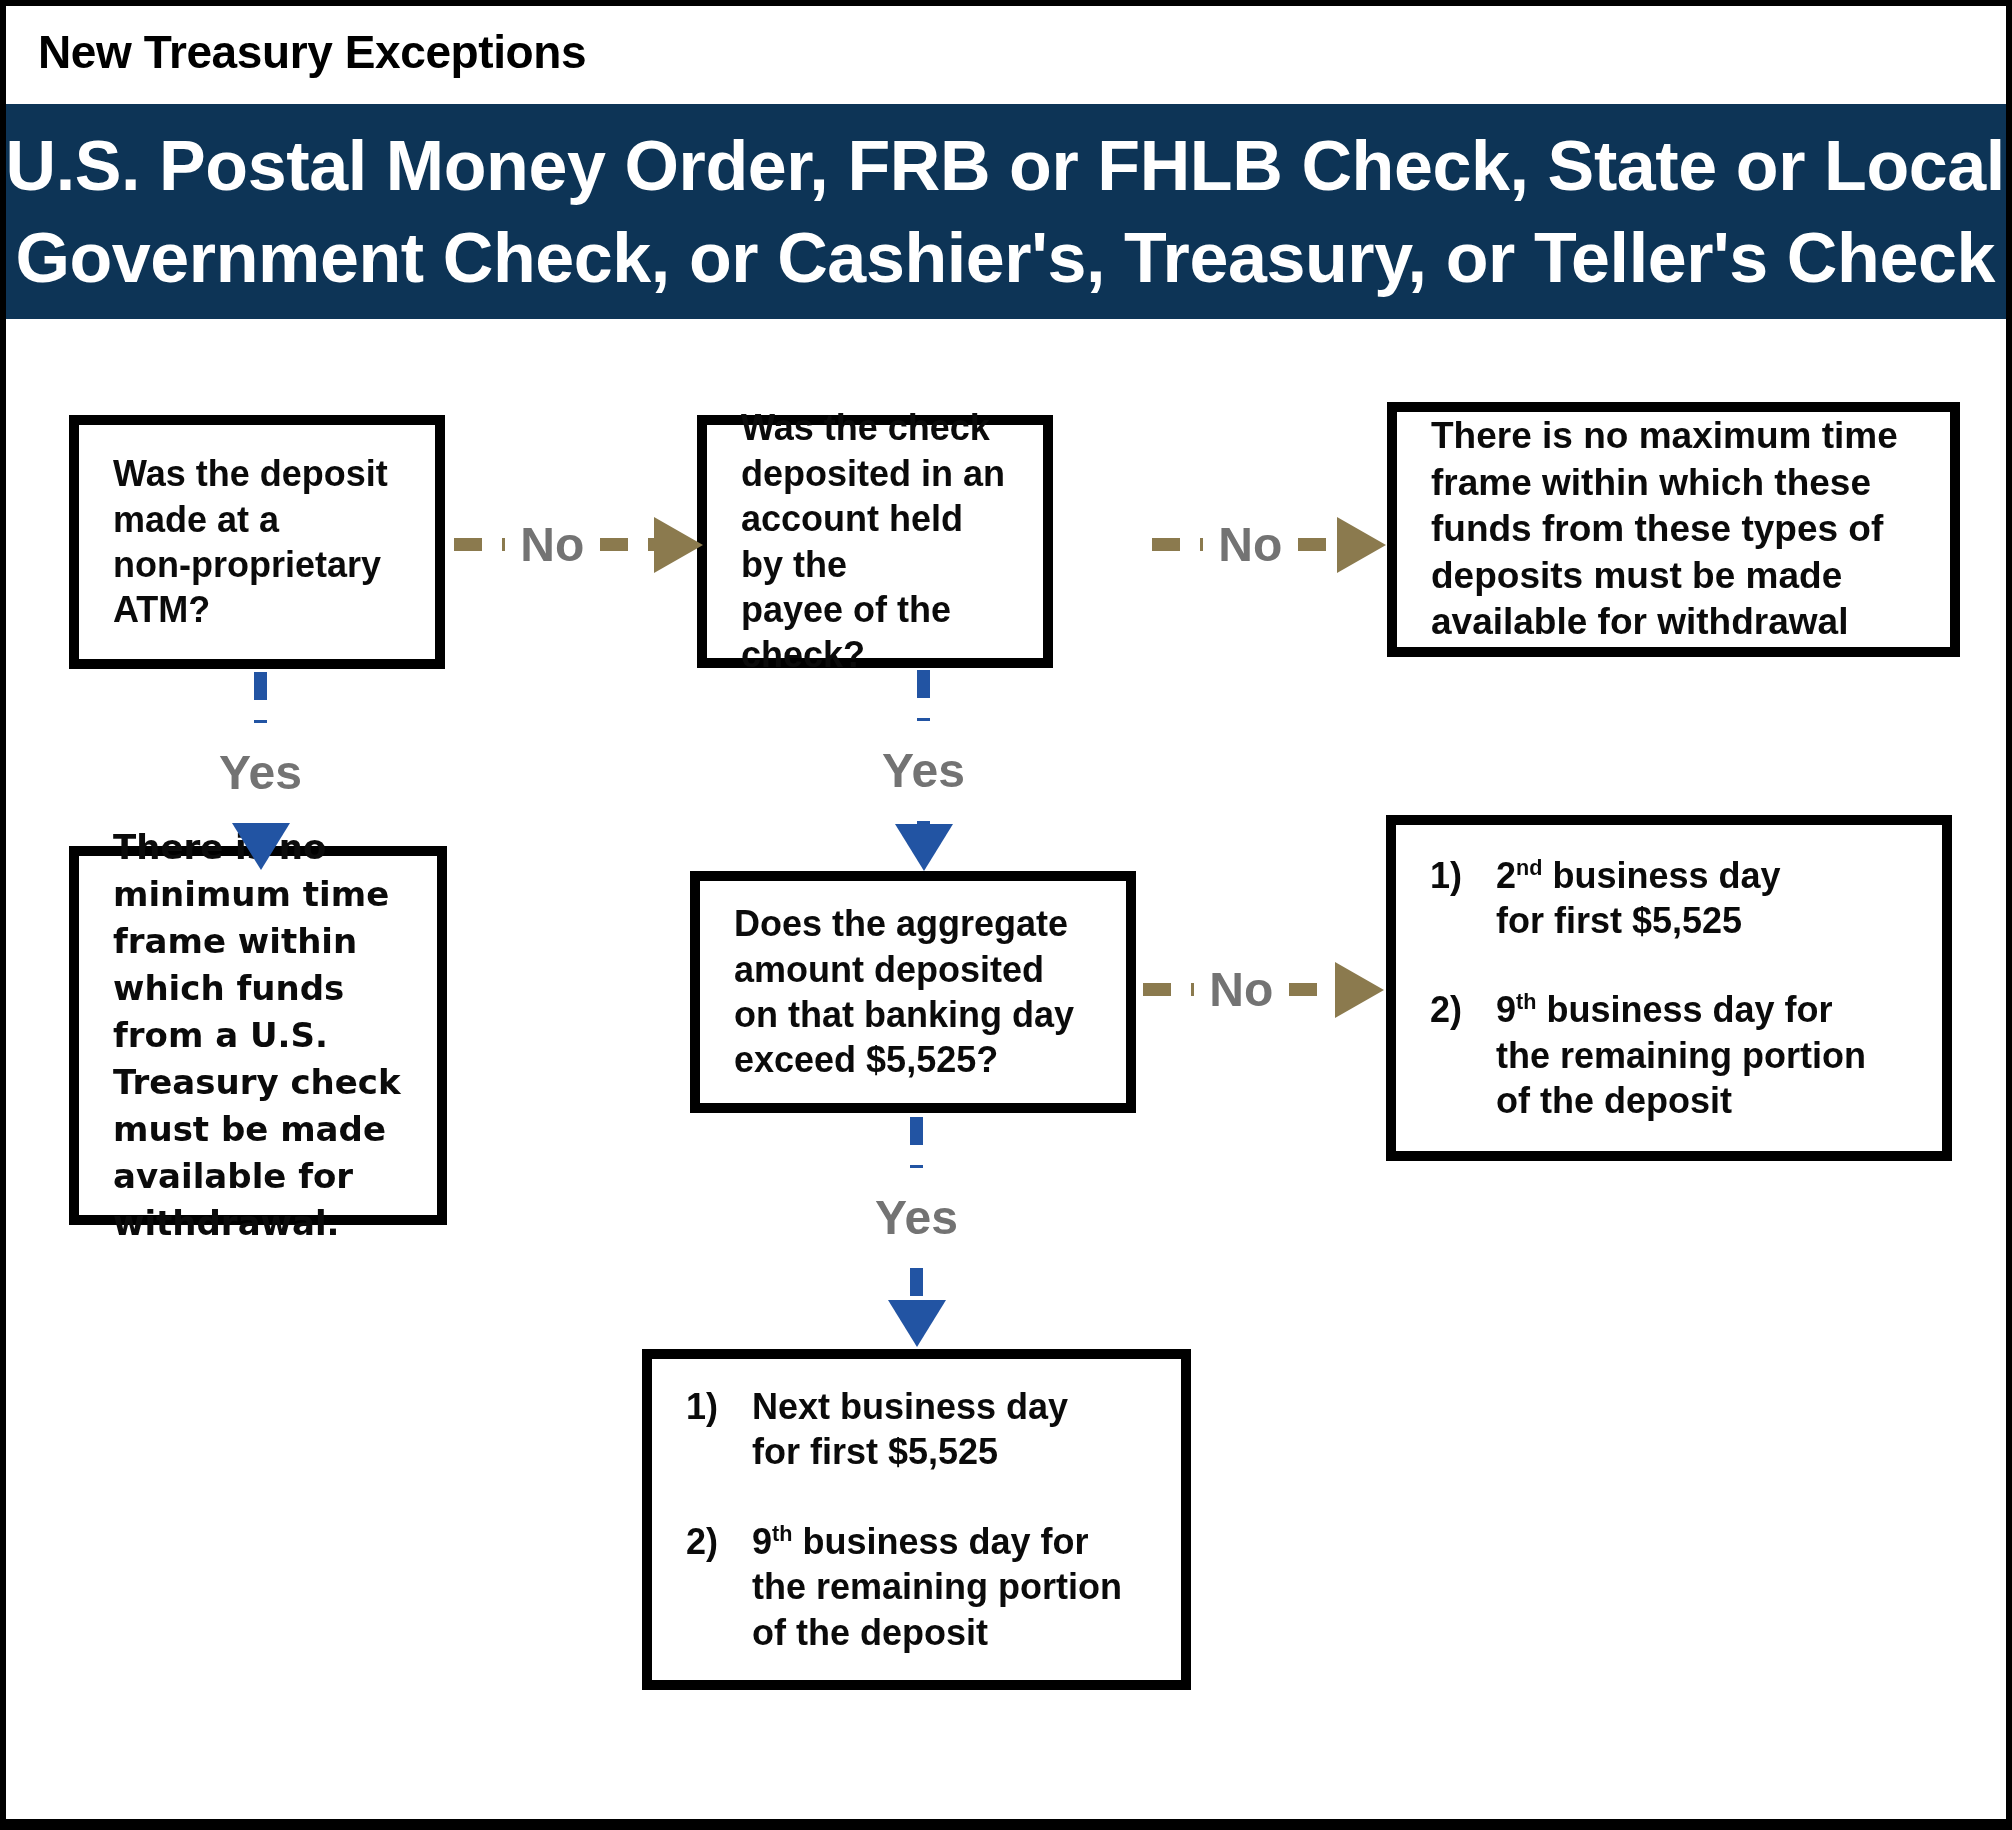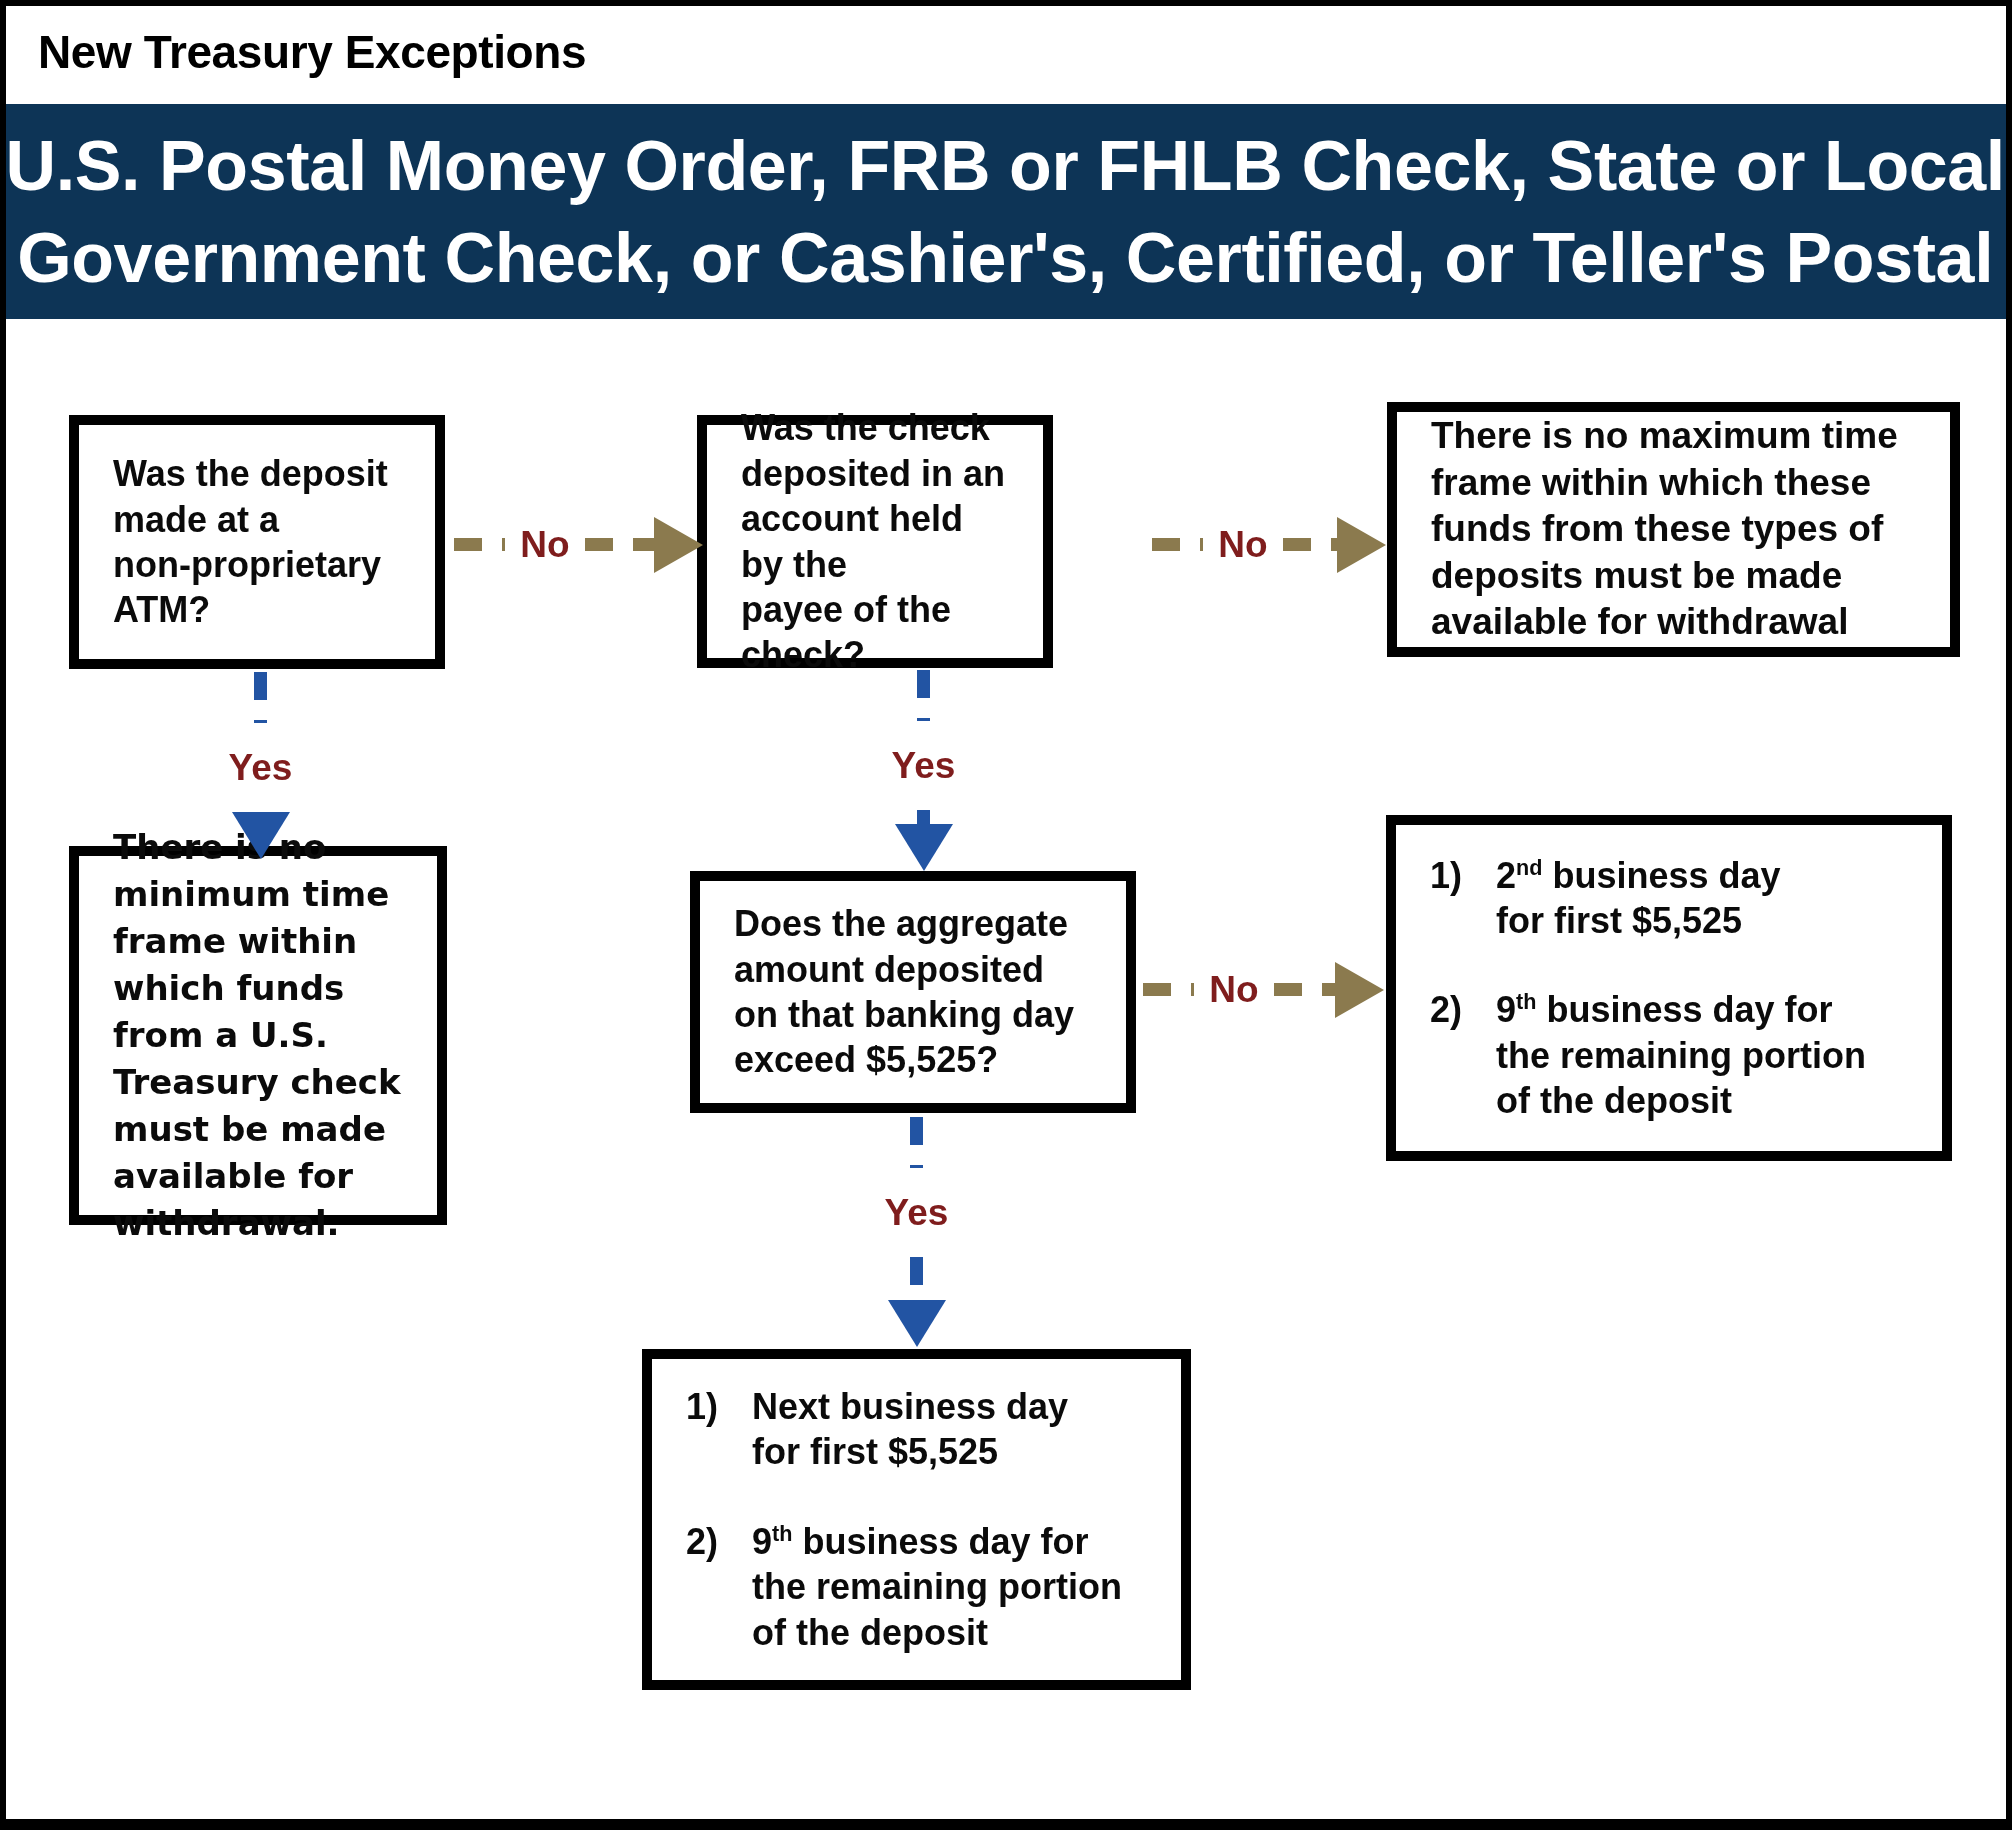--- a/index.html
+++ b/index.html
@@ -93,23 +93,23 @@
     font-size: 36px;
     font-weight: 700;
     line-height: 1.26;
     color: #0b0b0b;
     white-space: pre-line;
   }
   sup { font-size: 60%; vertical-align: super; line-height: 0; }
 
   
   .arrow-label {
-    font-size: 37px;
-    font-weight: 700;
-    color: #7f1d1d;
+    font-size: 48px;
+    font-weight: 700;
+    color: #737373;
     line-height: 1;
   }
 
   .arrow-h {
     position: absolute;
     display: flex;
     align-items: center;
   }
   .arrow-h .dash-h {
     height: 12.7px;
@@ -155,21 +155,21 @@
 </style>
 </head>
 <body>
 
 <div class="canvas">
 
   <div class="page-title">New Treasury Exceptions</div>
 
   <div class="banner">
     <div class="line">U.S. Postal Money Order, FRB or FHLB Check, State or Local</div>
-    <div class="line">Government Check, or Cashier's, Certified, or Teller's Postal</div>
+    <div class="line">Government Check, or Cashier's, Treasury, or Teller's Check</div>
   </div>
 
   <div class="node node-atm">
     <div class="node-text">Was the deposit
 made at a
 non-proprietary
 ATM?</div>
   </div>
 
   <div class="node node-payee">

